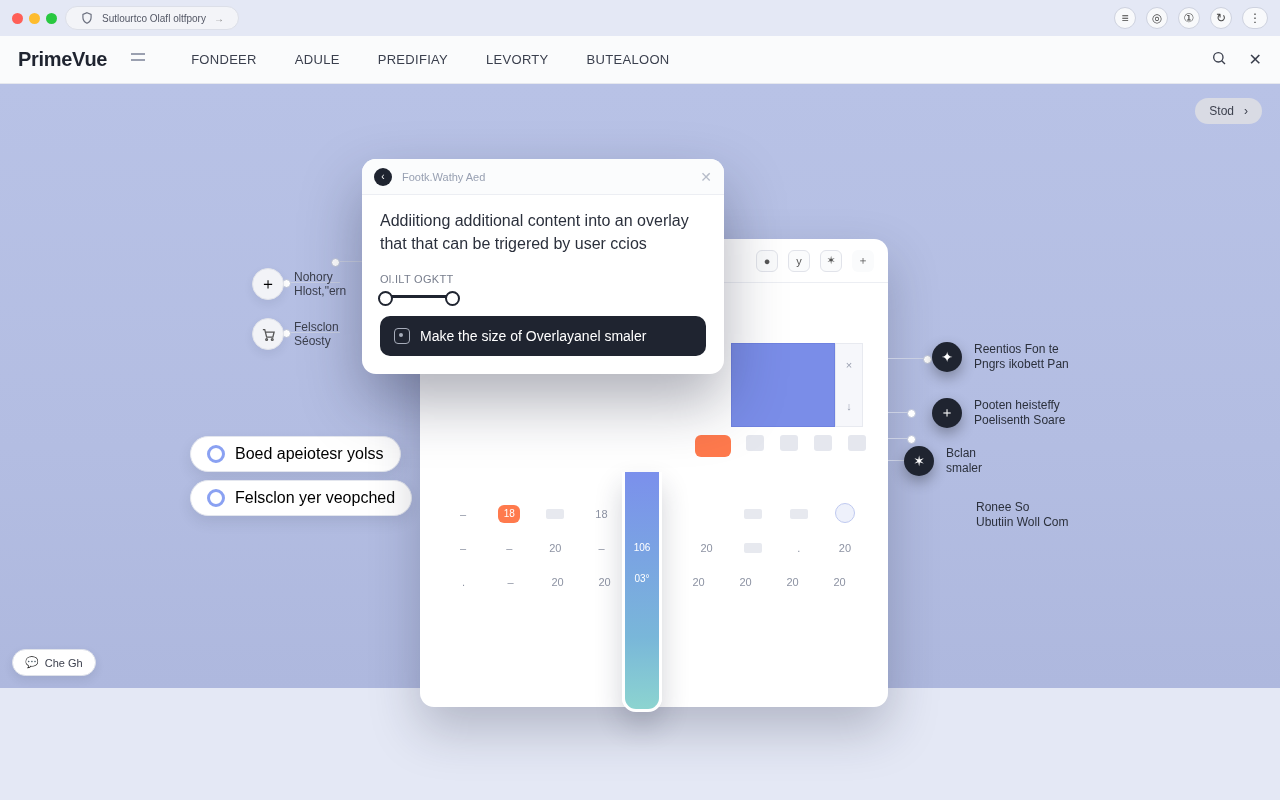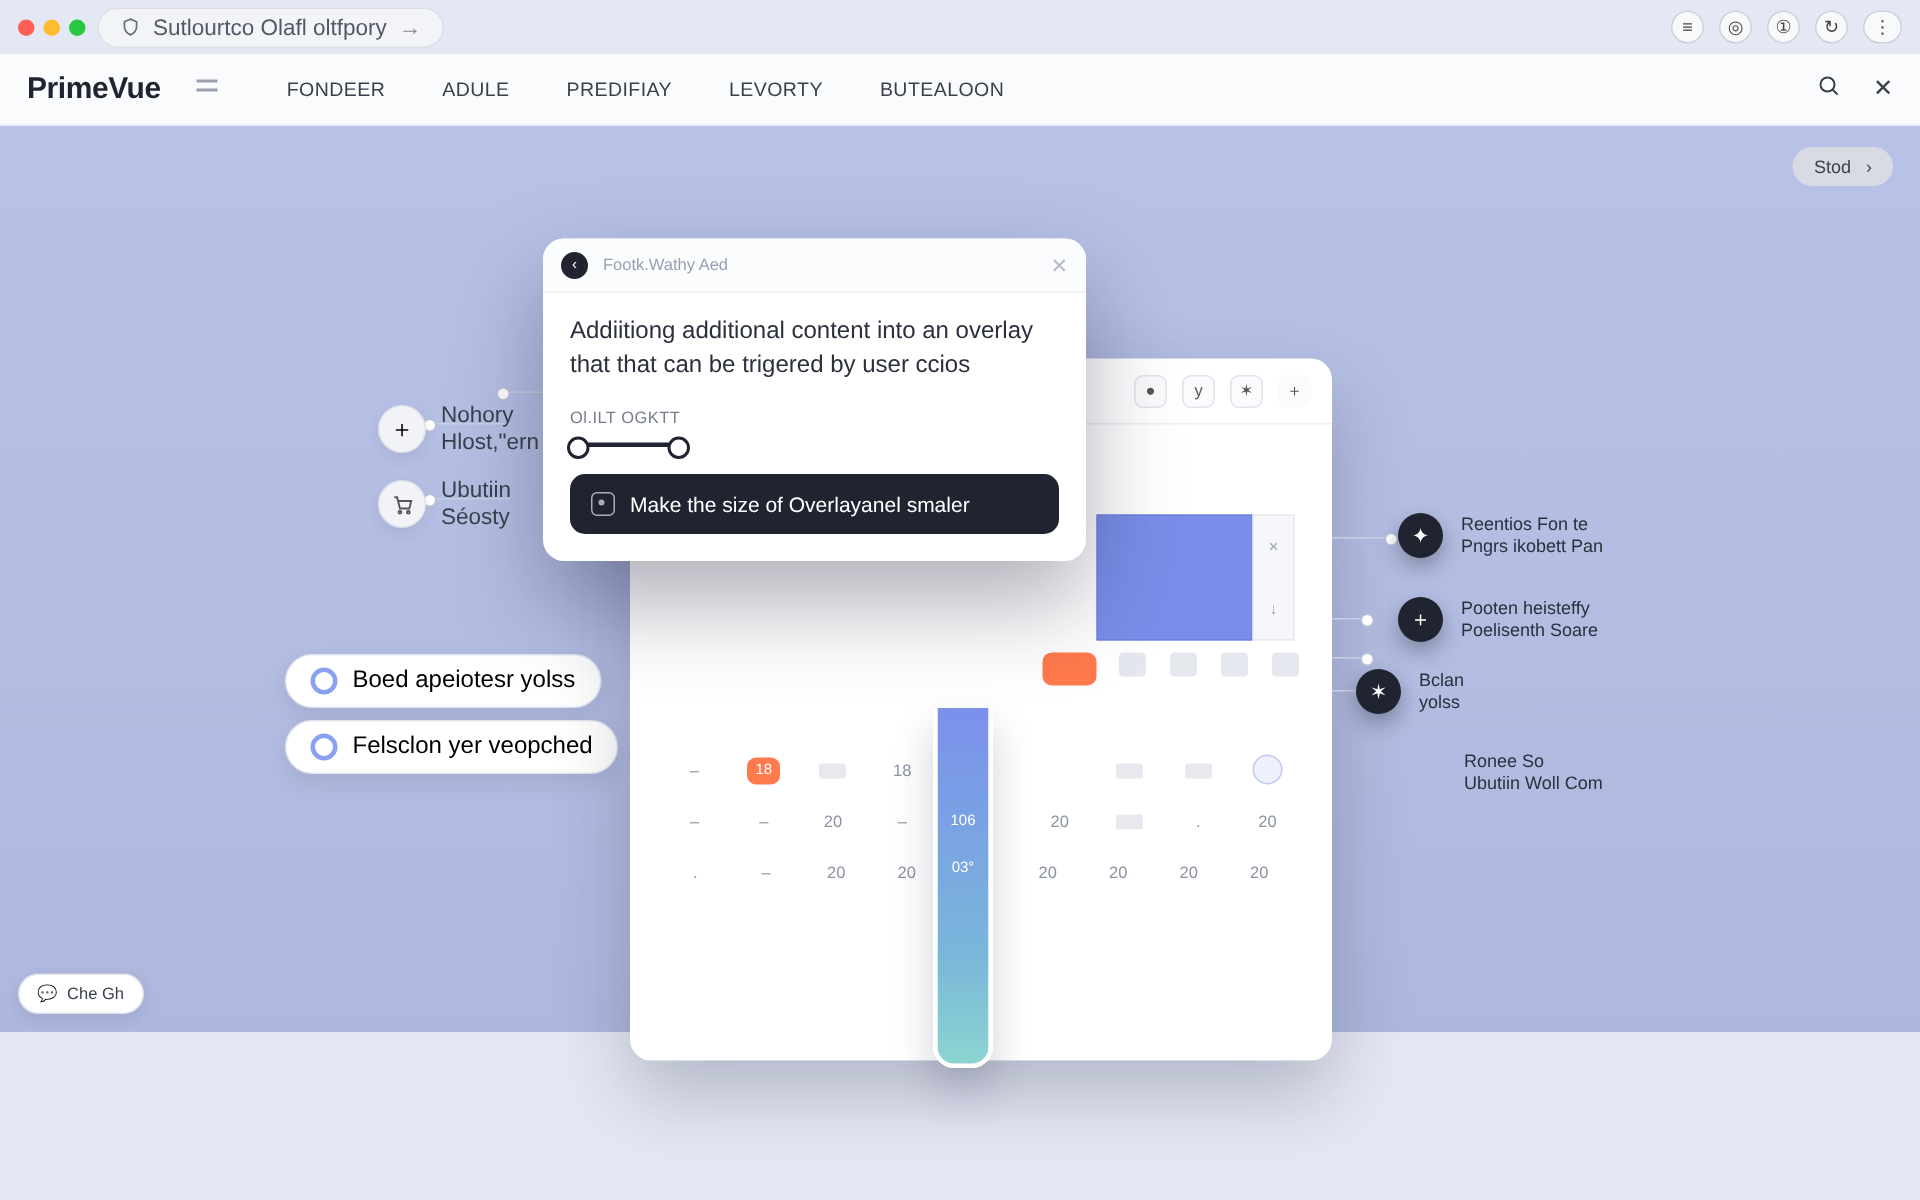--- a/index.html
+++ b/index.html
@@ -17,21 +17,21 @@
   display: flex;
   align-items: center;
   padding: 0 12px;
   gap: 8px;
 }
 .win-dots { display:flex; gap:6px; }
 .win-dot { width:11px; height:11px; border-radius:50%; }
 .url-pill {
   display:flex; align-items:center; gap:8px;
   background:#f3f4f8; border:1px solid #dcdfe8; border-radius:18px;
-  padding:4px 14px; font-size:15px; color:#545866; min-width:170px;
+  padding:4px 14px; font-size:10px; color:#545866; min-width:170px;
 }
 .url-icon { width:14px; height:14px; display:inline-flex; }
 .br-right { margin-left:auto; display:flex; gap:10px; }
 .br-right .circ { width:22px; height:22px; border:1px solid #ced2df; border-radius:50%; display:flex; align-items:center; justify-content:center; color:#444; font-size:12px; background:#f8f9fb; }
 
 .site-header {
   background:#fafbfc; height:48px; border-bottom:1px solid #e6e8ee;
   display:flex; align-items:center; padding:0 18px; gap:24px;
 }
 .logo { font-size:20px; font-weight:700; color:#1f2430; letter-spacing:-0.3px; }
@@ -123,21 +123,21 @@
   background:#1f2430; color:#fff; border-radius:10px;
   padding:12px 14px; display:flex; align-items:center; gap:10px;
   font-size:14px;
 }
 .dark-pill .sq { width:16px; height:16px; border:1.5px solid #a7adba; border-radius:4px; position:relative; }
 .dark-pill .sq::after { content:''; position:absolute; left:4px; top:4px; width:4px; height:4px; background:#a7adba; border-radius:50%; }
 
 
 .feat { position:absolute; display:flex; align-items:center; gap:10px; }
 .feat-ico { width:32px; height:32px; border-radius:50%; background:#f2f3f7; border:1px solid #e1e3ea; display:flex; align-items:center; justify-content:center; box-shadow:0 4px 10px rgba(30,35,60,.08); }
-.feat-txt { font-size:15px; color:#3b3f4c; line-height:1.2; }
+.feat-txt { font-size:12px; color:#3b3f4c; line-height:1.2; }
 .pill-row {
   position:absolute; display:flex; align-items:center; gap:10px;
   background:#fff; border:1px solid #e3e6ee; border-radius:22px;
   padding:8px 16px; box-shadow:0 6px 14px rgba(30,35,60,.1);
 }
 .pill-row .ring { width:18px; height:18px; border:3px solid #8aa1f2; border-radius:50%; }
 
 
 .callout { position:absolute; display:flex; align-items:center; gap:12px; }
 .callout .cico { width:30px; height:30px; border-radius:50%; background:#1f2430; color:#fff; display:flex; align-items:center; justify-content:center; font-size:14px; box-shadow:0 6px 14px rgba(0,0,0,.3); }
@@ -223,21 +223,21 @@
   </div>
   <div class="feat" style="left:252px; top:234px">
     <div class="feat-ico">
         <svg width="15" height="15" viewBox="0 0 24 24" fill="none" stroke="#555" stroke-width="2">
           <circle cx="9" cy="20" r="1.5"></circle>
           <circle cx="18" cy="20" r="1.5"></circle>
           <path d="M3 4h3l3 12h10l2-8H7"></path>
         </svg>
       </div>
     <div class="feat-txt">
-        <div>Ubutiin</div>
+        <div>Felsclon</div>
         <div>Séosty</div>
       </div>
   </div>
 
   <div class="pill-row" style="left:190px; top:352px">
     <span class="ring"></span>
     <span>Boed apeiotesr yolss</span>
   </div>
   <div class="pill-row" style="left:190px; top:396px">
     <span class="ring"></span>
@@ -354,21 +354,21 @@
     <span class="cico">＋</span>
     <div class="ctxt">
         <div>Pooten heisteffy</div>
         <div>Poelisenth Soare</div>
       </div>
   </div>
   <div class="callout" style="left:904px; top:362px">
     <span class="cico">✶</span>
     <div class="ctxt">
         <div>Bclan</div>
-        <div>yolss</div>
+        <div>smaler</div>
       </div>
   </div>
   <div class="callout" style="left:976px; top:416px">
     <div class="ctxt">
         <div>Ronee So</div>
         <div>Ubutiin Woll Com</div>
       </div>
   </div>
 
   <div class="chat-chip">

